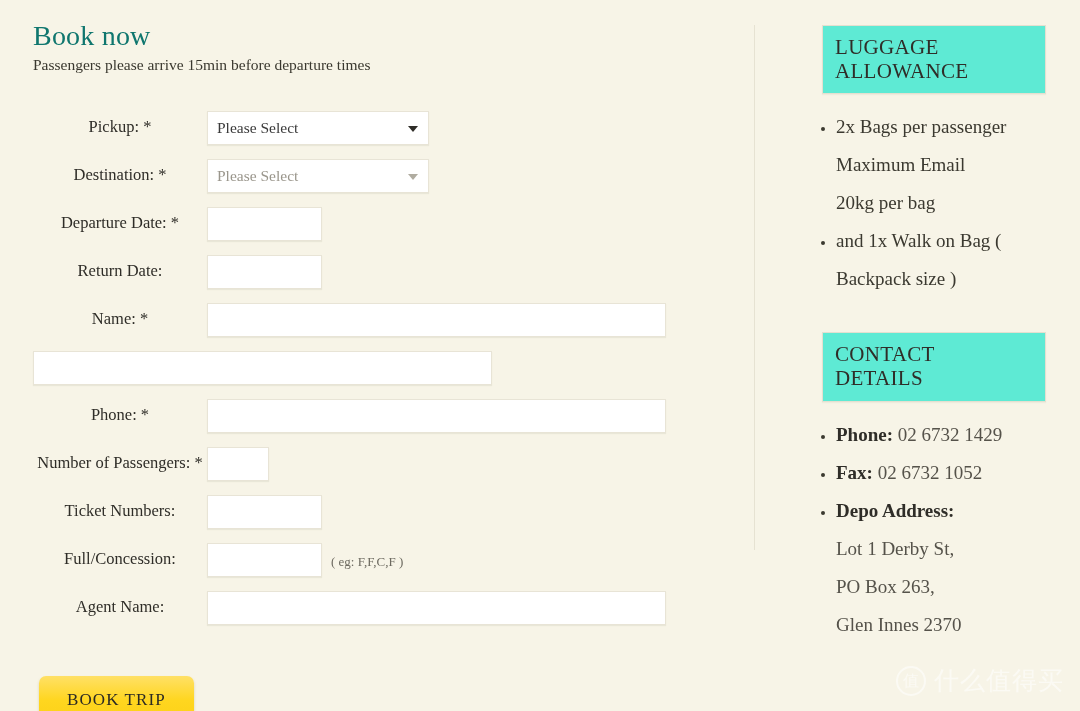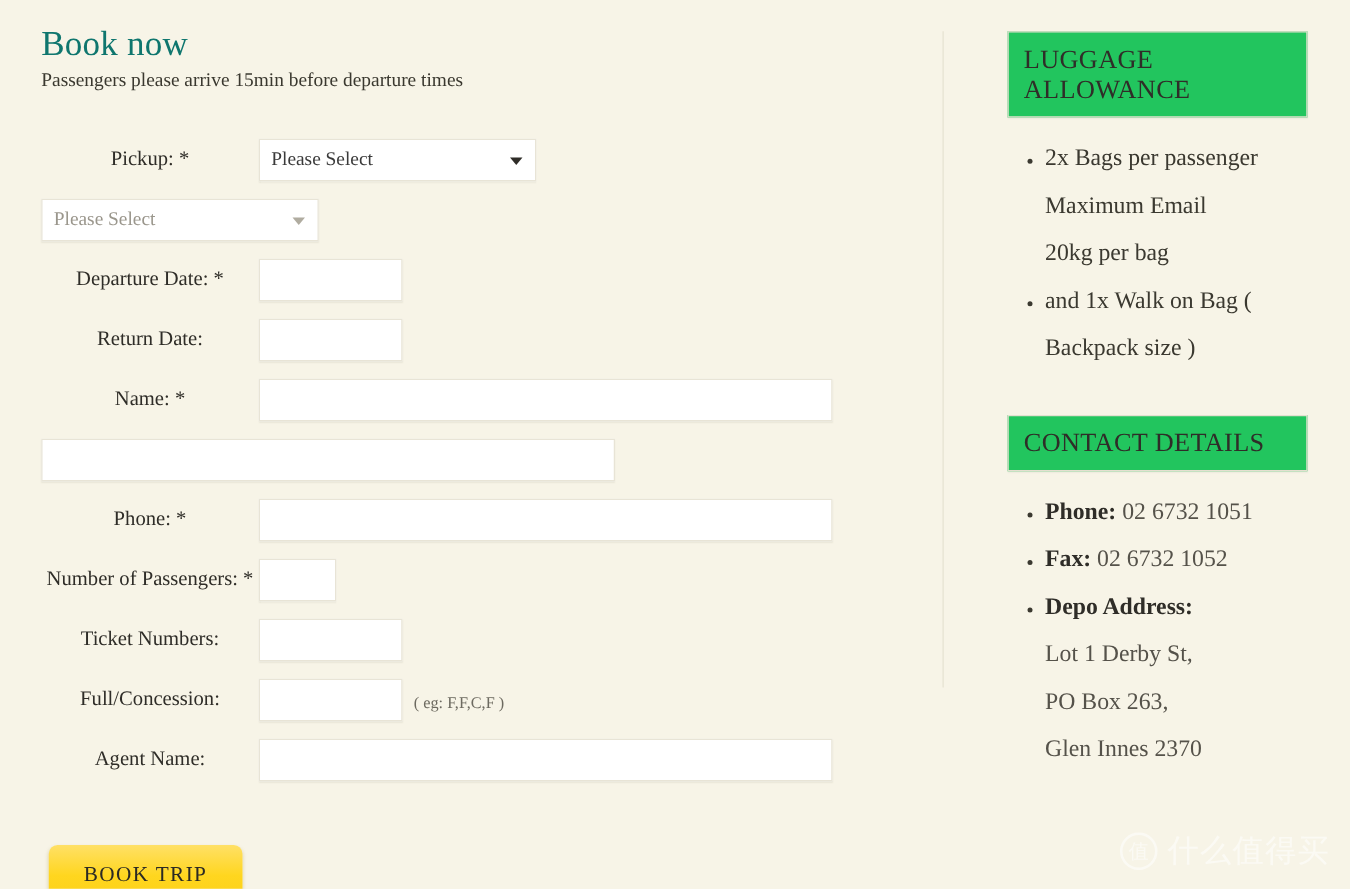--- a/index.html
+++ b/index.html
@@ -122,23 +122,24 @@
   }
 
   
   .side-col {
     position: absolute;
     left: 806px; top: 25px;
     width: 240px;
   }
   .side-box {
     border: 1px solid #e4e0d0;
-    background: #22c55e;
+    background: #5eead4;
     padding: 9px 24px 10px 12px;
     box-shadow: 0 1px 1px rgba(140,135,110,.08);
+    margin-left: 16px;
   }
   .side-box h2 {
     margin: 0;
     font-weight: normal;
     font-size: 21px;
     letter-spacing: .3px;
     line-height: 1.15;
     color: #2f2d28;
   }
   .side-list {
@@ -203,20 +204,21 @@
       <div class="sel-wrap">
         <div class="field w-sel">
           <span class="sel-text">Please Select</span>
         </div>
         <span class="arrow"></span>
       </div>
     </div>
 
     
     <div class="row">
+      <div class="label fixed">Destination: *</div>
       <div class="sel-wrap muted">
         <div class="field w-sel">
           <span class="sel-text">Please Select</span>
         </div>
         <span class="arrow"></span>
       </div>
     </div>
 
     
     <div class="row">
@@ -298,21 +300,21 @@
 
     <div class="spacer-32"></div>
 
     <div class="side-box">
       <h2>CONTACT DETAILS</h2>
     </div>
 
     <ul class="side-list">
       <li>
         <b>Phone:</b>
-        <span class="val">02 6732 1051</span>
+        <span class="val">02 6732 1429</span>
       </li>
       <li>
         <b>Fax:</b>
         <span class="val">02 6732 1052</span>
       </li>
       <li>
         <b class="line">Depo Address:</b>
         <span class="line val">Lot 1 Derby St,</span>
         <span class="line val">PO Box 263,</span>
         <span class="line val">Glen Innes 2370</span>

